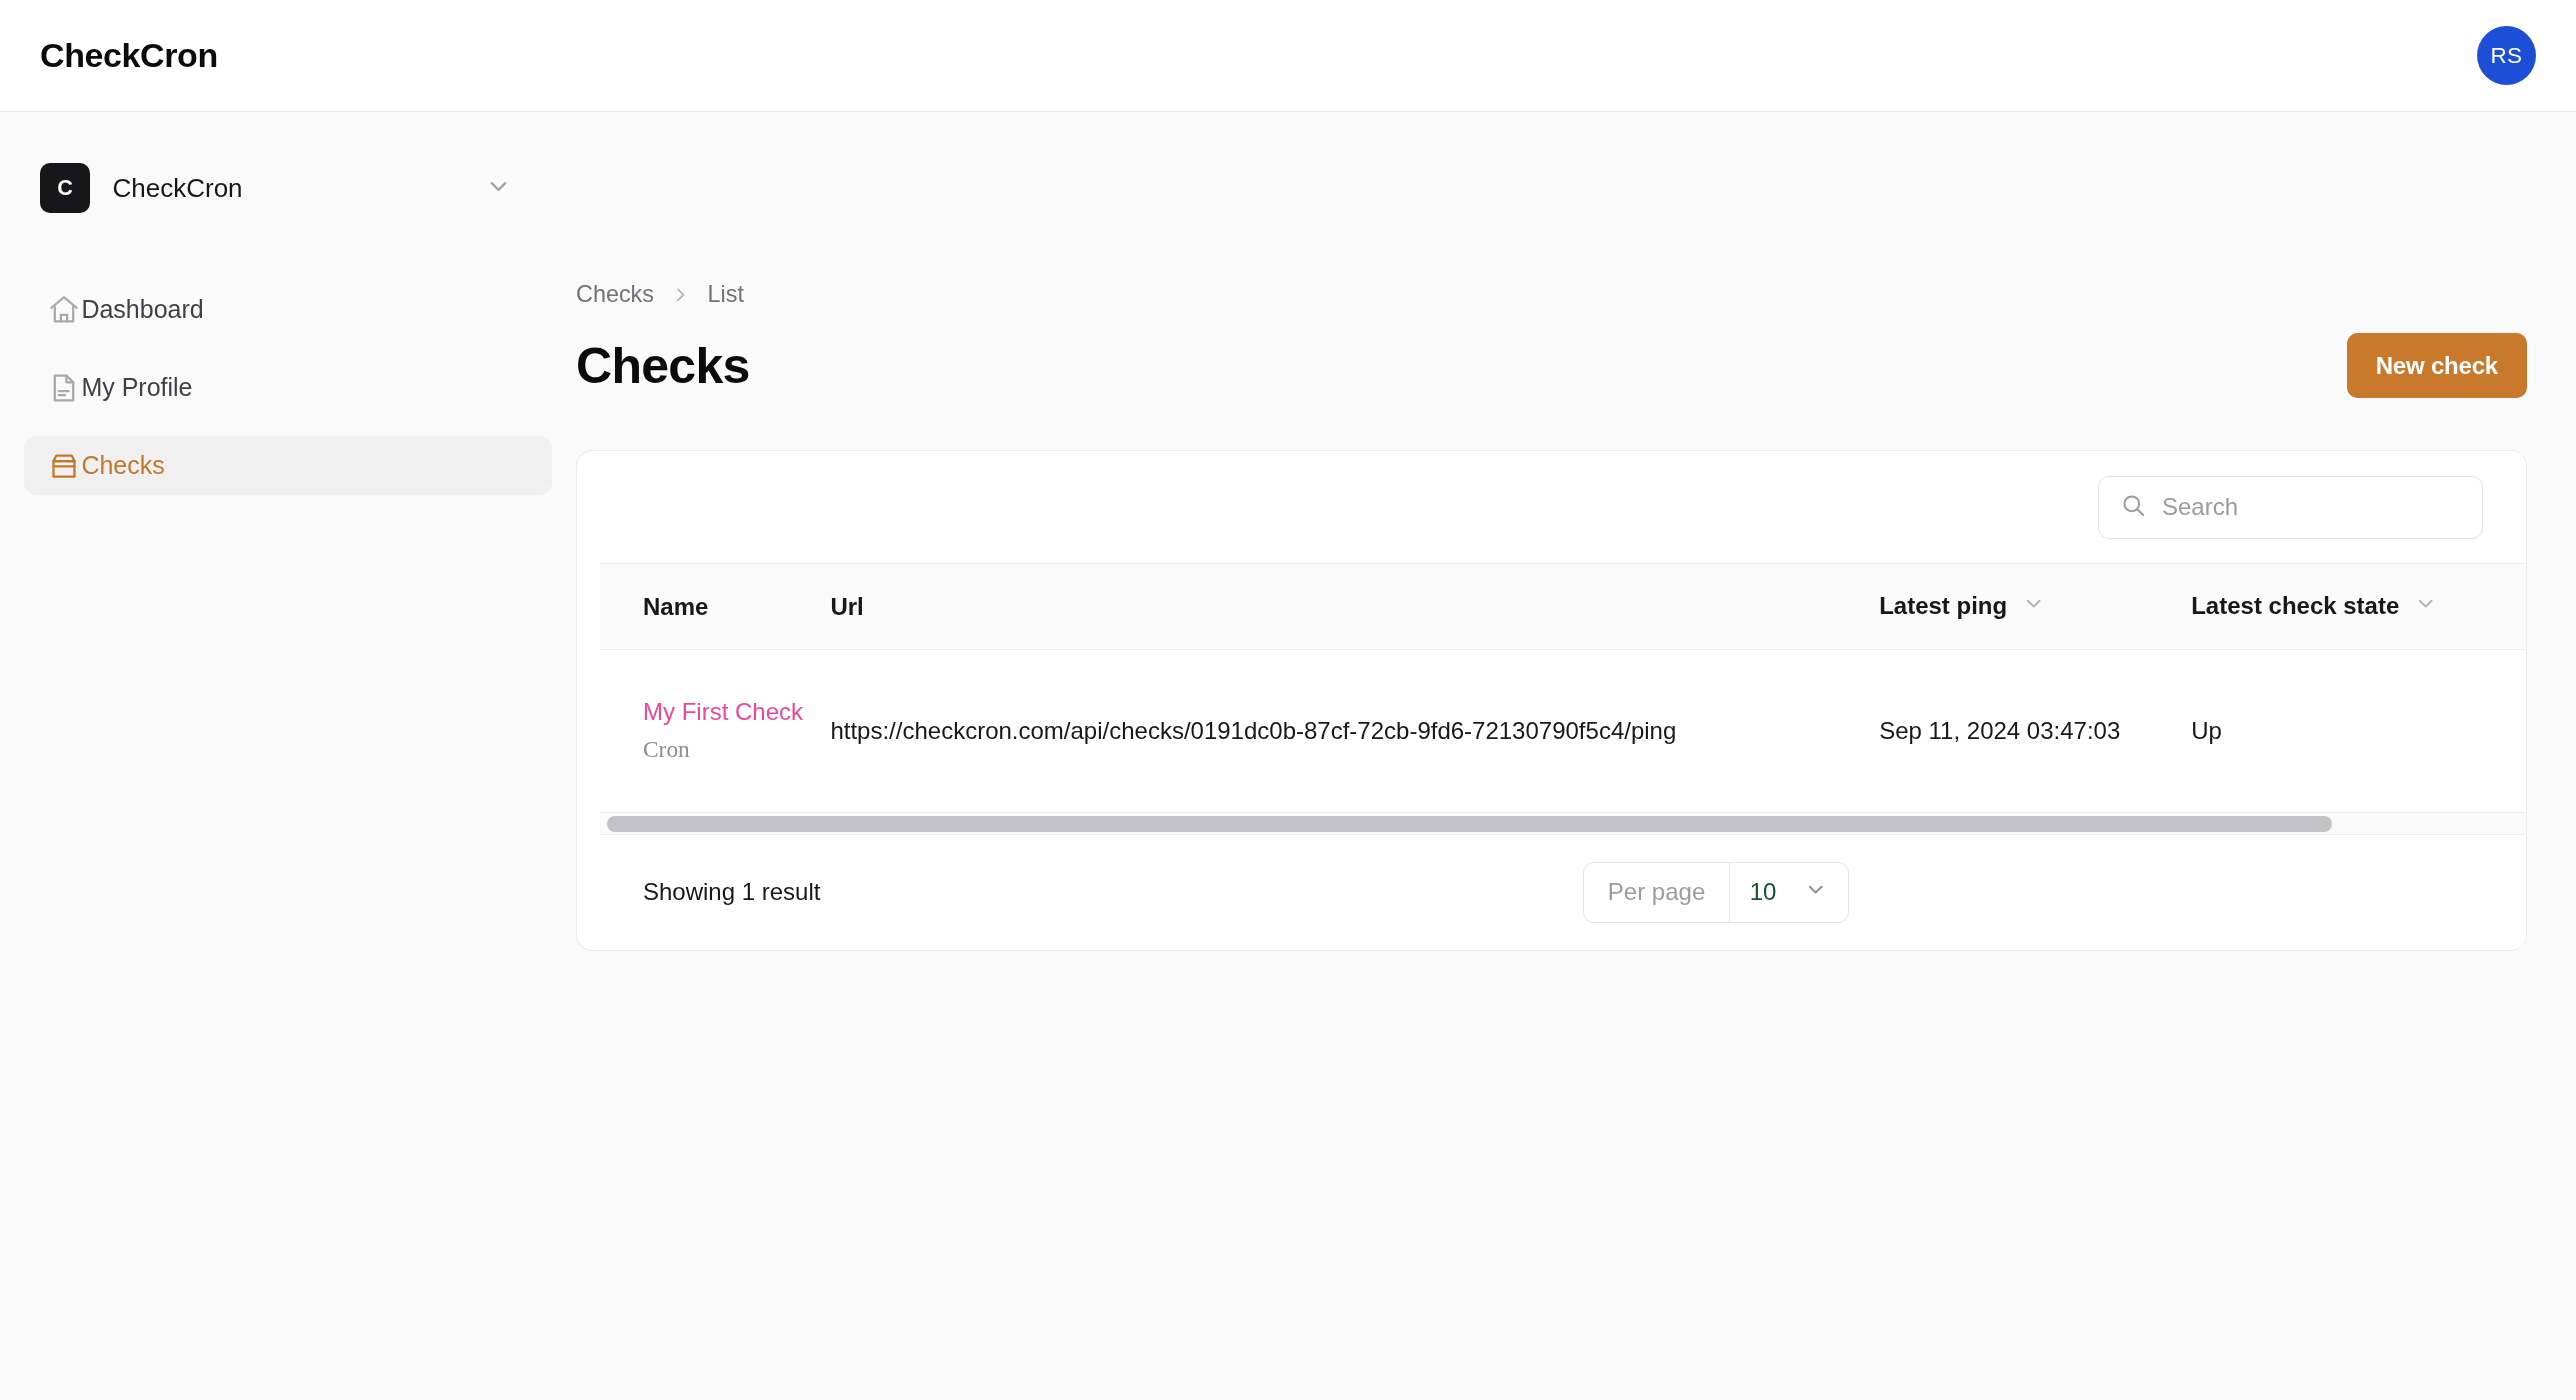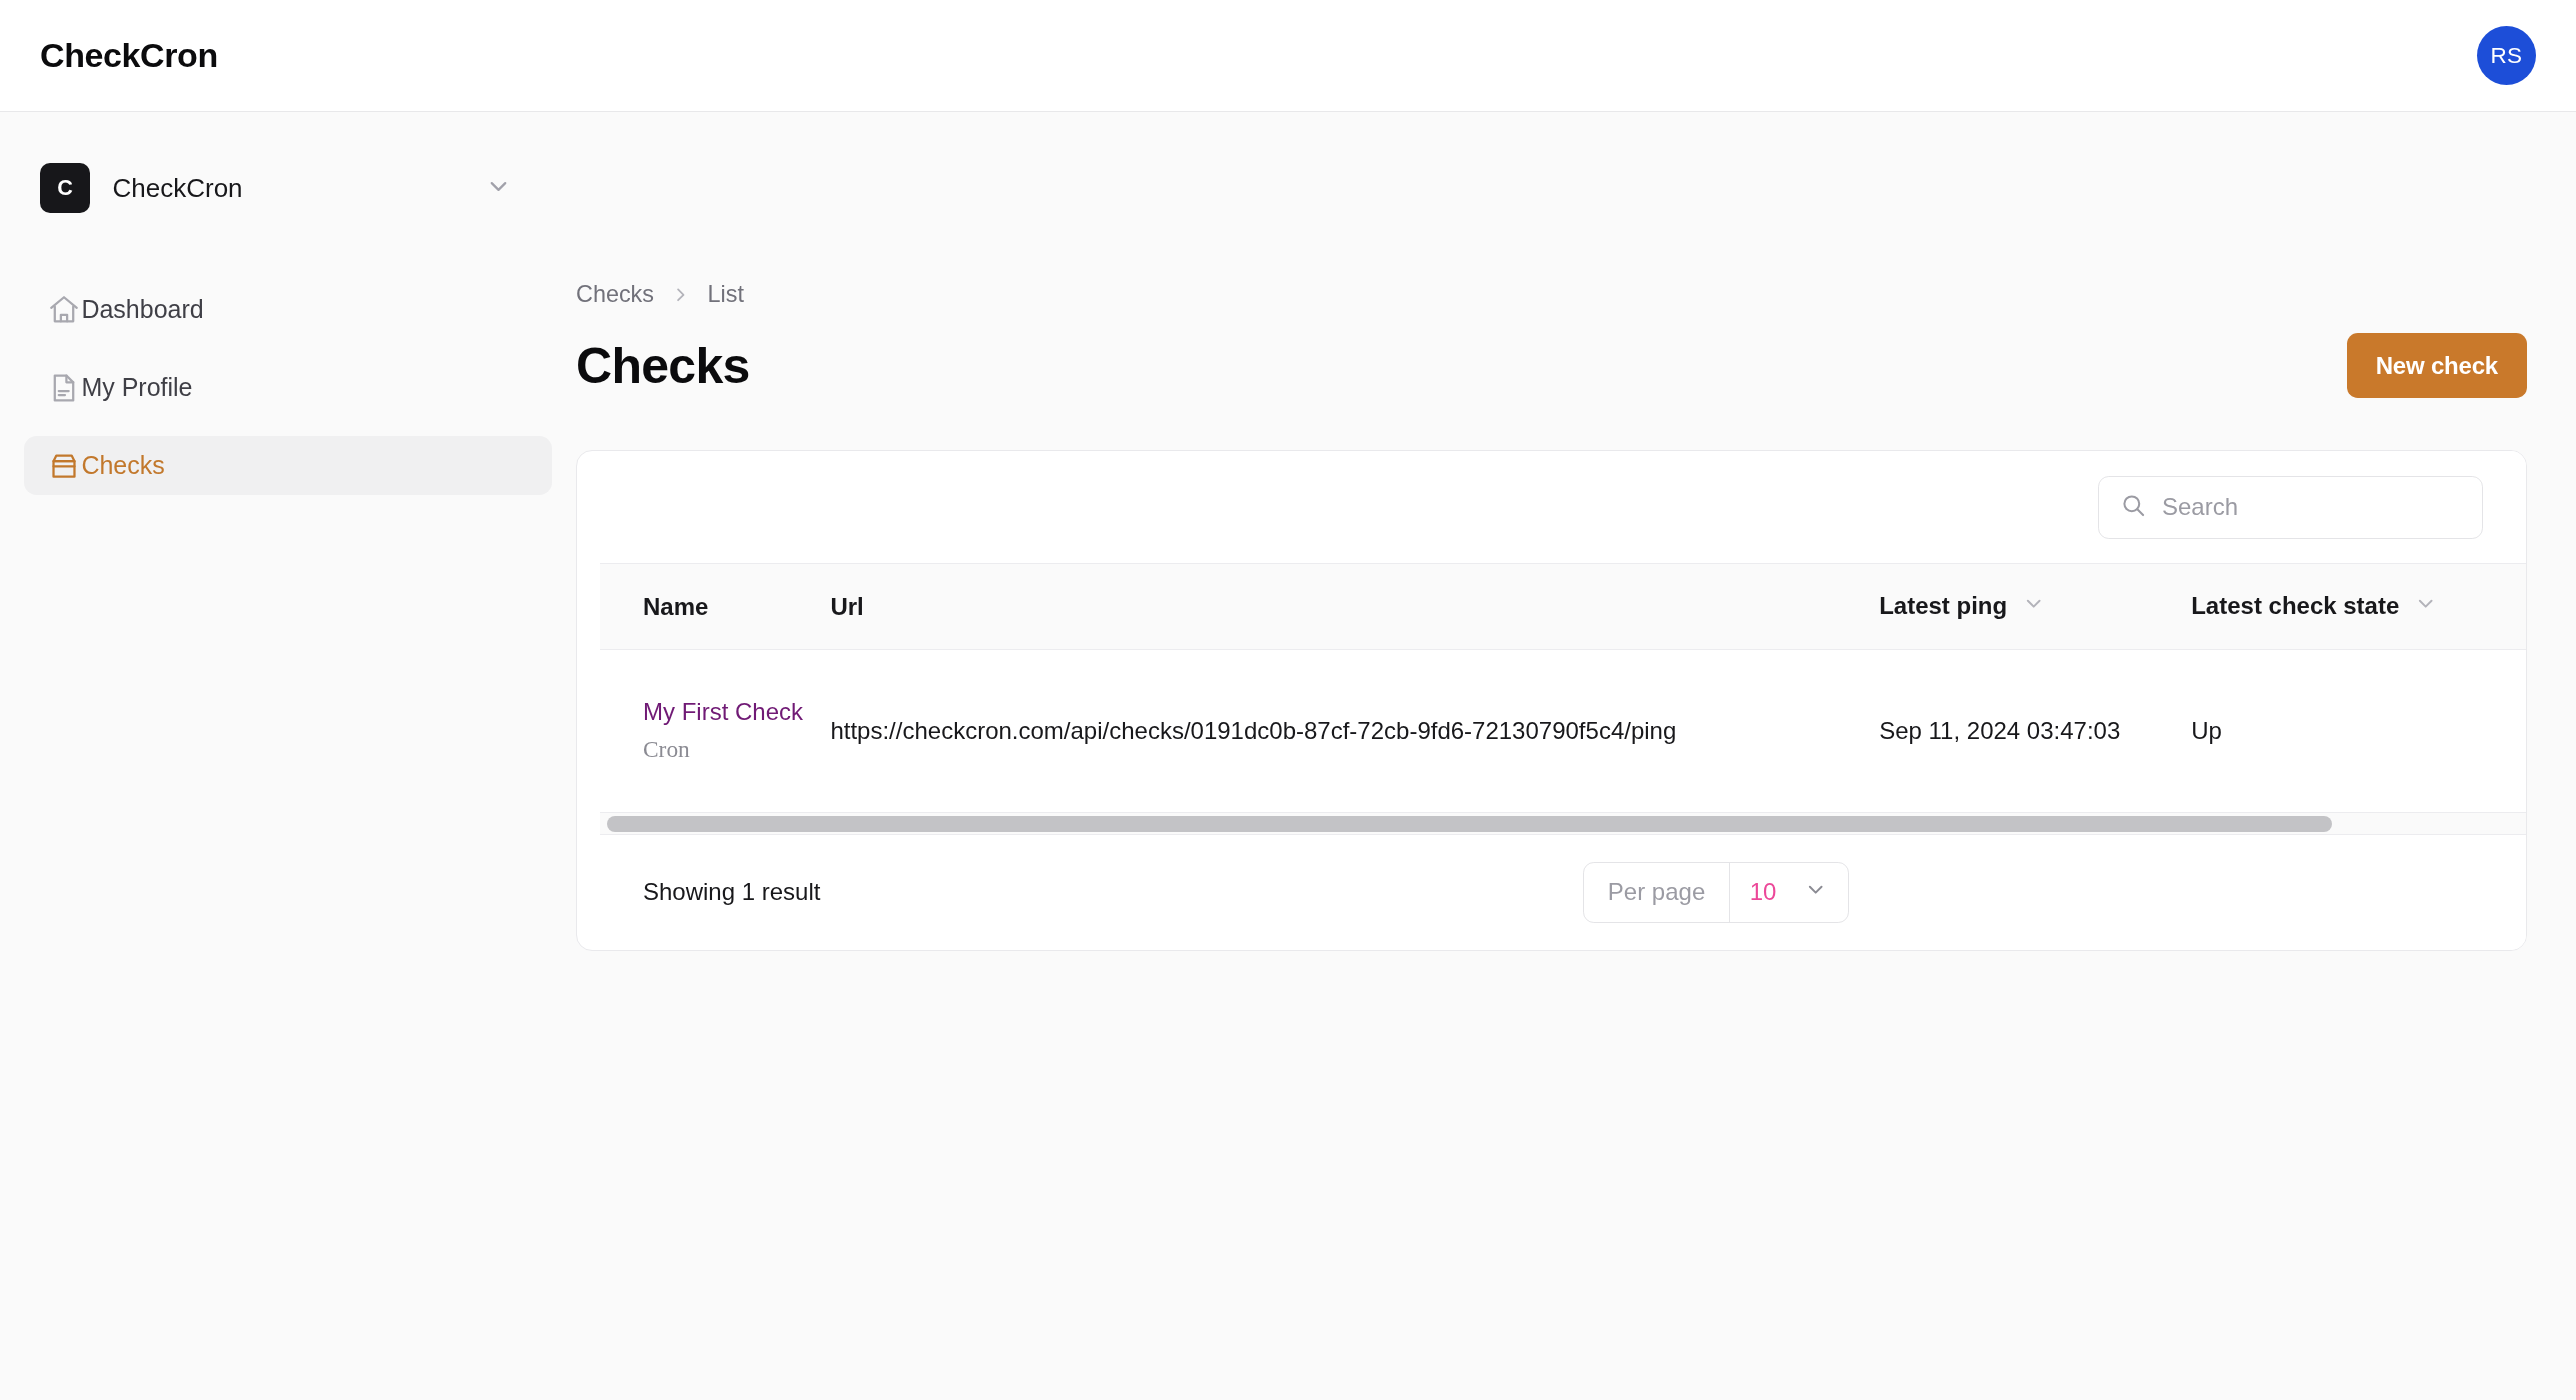--- a/index.html
+++ b/index.html
@@ -207,21 +207,21 @@
 
   td {
     font-size: 24px;
     color: #18181b;
     padding: 0;
     vertical-align: middle;
     height: 162px;
     white-space: nowrap;
   }
   td.col-name { padding-left: 43px; }
-  .cell-name-main { font-size: 24px; color: #701a75; line-height: 1.18; }
+  .cell-name-main { font-size: 24px; color: #ec4899; line-height: 1.18; }
   .cell-name-sub  { font-size: 23.4px; color: #8b8b93; margin-top: 10px; line-height: 1.18; font-family: Liberation Serif, serif; }
 
   
   .hscroll {
     height: 23.4px;
     background: #fafafa;
     border-top: 0.9px solid #ececef;
     border-bottom: 0.9px solid #ececef;
     position: relative;
   }
@@ -260,21 +260,21 @@
     display: flex; align-items: center;
     padding: 0 23.4px;
     font-size: 24px;
     color: #9b9ba3;
     border-right: 0.9px solid #e4e4e7;
   }
   .perpage-select {
     display: flex; align-items: center; gap: 28px;
     padding: 0 20px;
     font-size: 24px;
-    color: #ec4899;
+    color: #14532d;
     cursor: pointer;
   }
 </style>
 </head>
 <body>
 
 <div class="topbar">
   <div class="brand">CheckCron</div>
   <div class="avatar">
     <span>RS</span>

